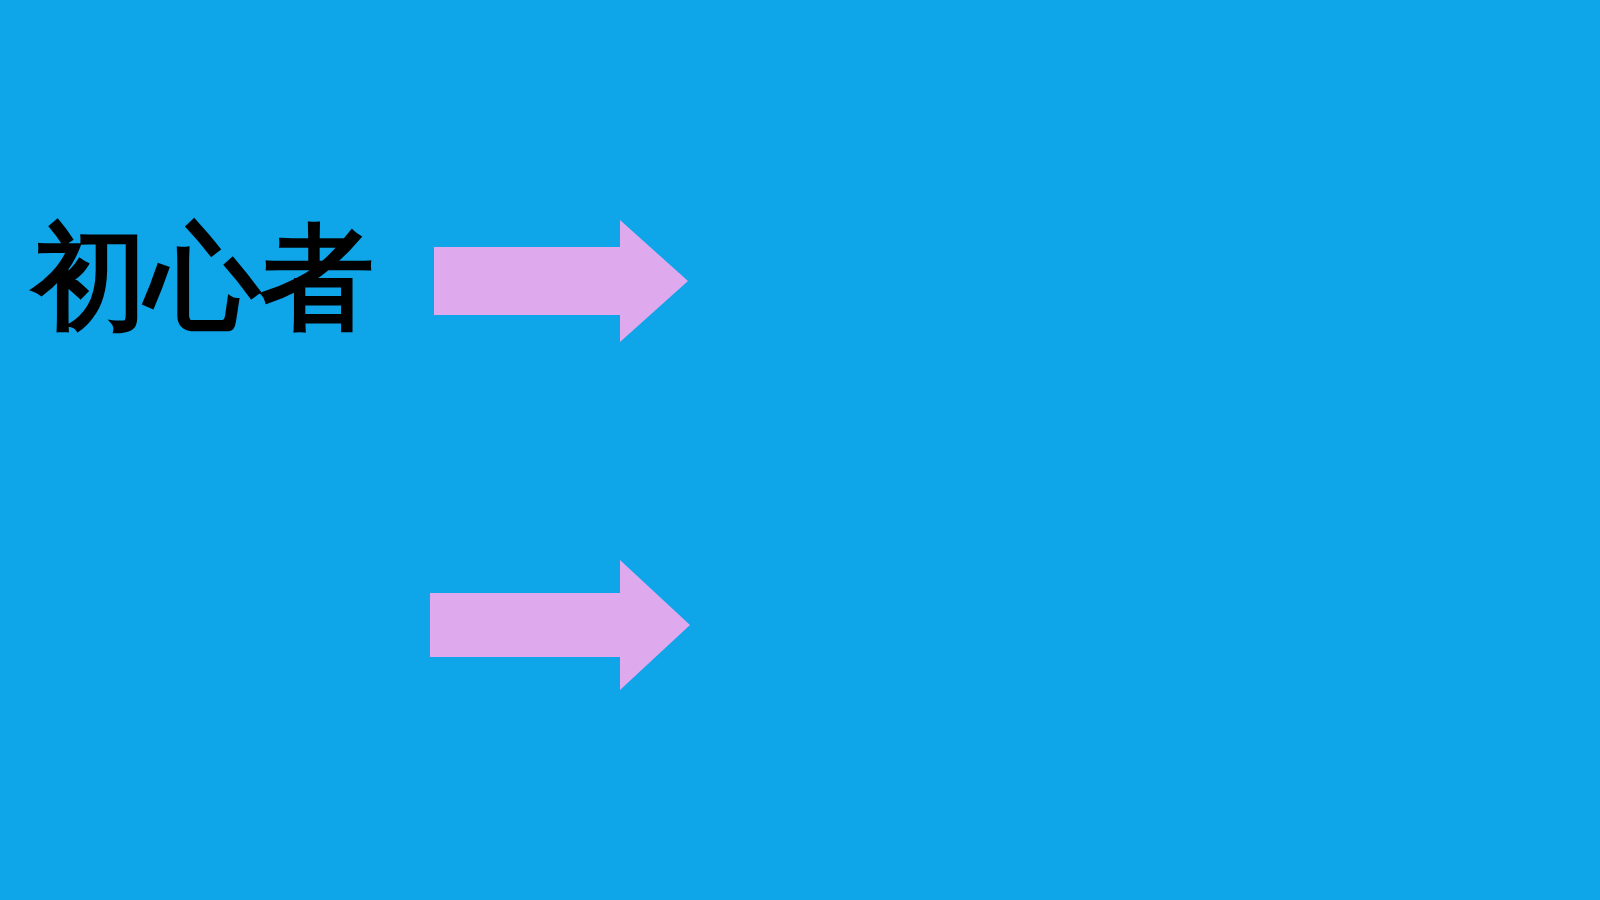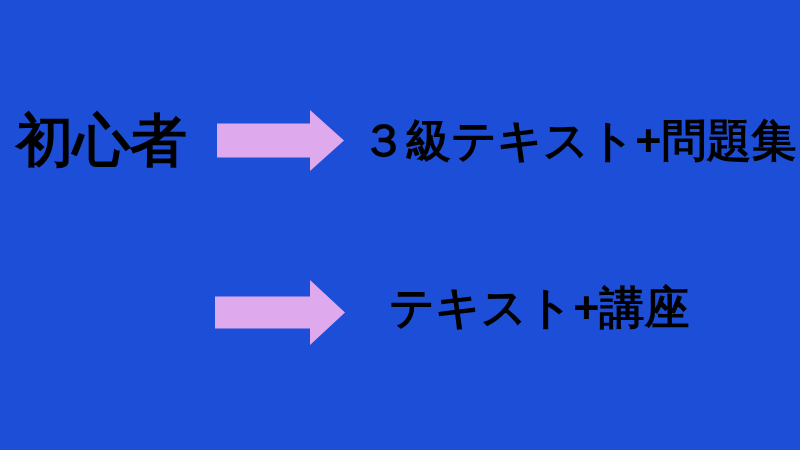--- a/index.html
+++ b/index.html
@@ -10,21 +10,21 @@
     width: 800px;
     height: 450px;
     background: #ffffff;
     position: relative;
     overflow: hidden;
     font-family: "Liberation Sans", sans-serif;
   }
   .canvas {
     position: absolute;
     inset: 0;
-    background: #1d4ed8;
+    background: #0ea5e9;
   }
   .txt {
     position: absolute;
     font-weight: 700;
     color: #000000;
     white-space: nowrap;
     transform: translateY(-50%);
     line-height: 1;
   }
   .label-1 {
@@ -64,22 +64,20 @@
 <body>
 
 <div class="canvas">
 
   <div class="txt label-1">初心者</div>
 
   <svg class="arrow arrow-1" width="127" height="61" viewBox="0 0 127 61" aria-hidden="true">
     <polygon points="0,13.5 93,13.5 93,0 127,30.5 93,61 93,47.5 0,47.5" fill="#DFA9ED"></polygon>
   </svg>
 
-  <div class="txt result-1">３級テキスト+問題集</div>
 
 
   <svg class="arrow arrow-2" width="130" height="65" viewBox="0 0 130 65" aria-hidden="true">
     <polygon points="0,16.5 95,16.5 95,0 130,32.5 95,65 95,48.5 0,48.5" fill="#DFA9ED"></polygon>
   </svg>
 
-  <div class="txt result-2">テキスト+講座</div>
 
 </div>
 
 </body></html>

